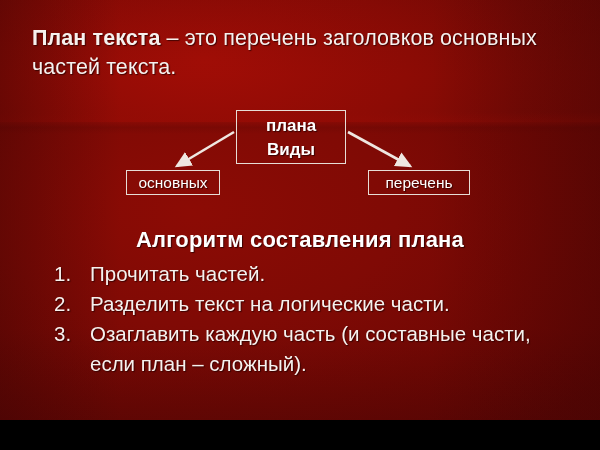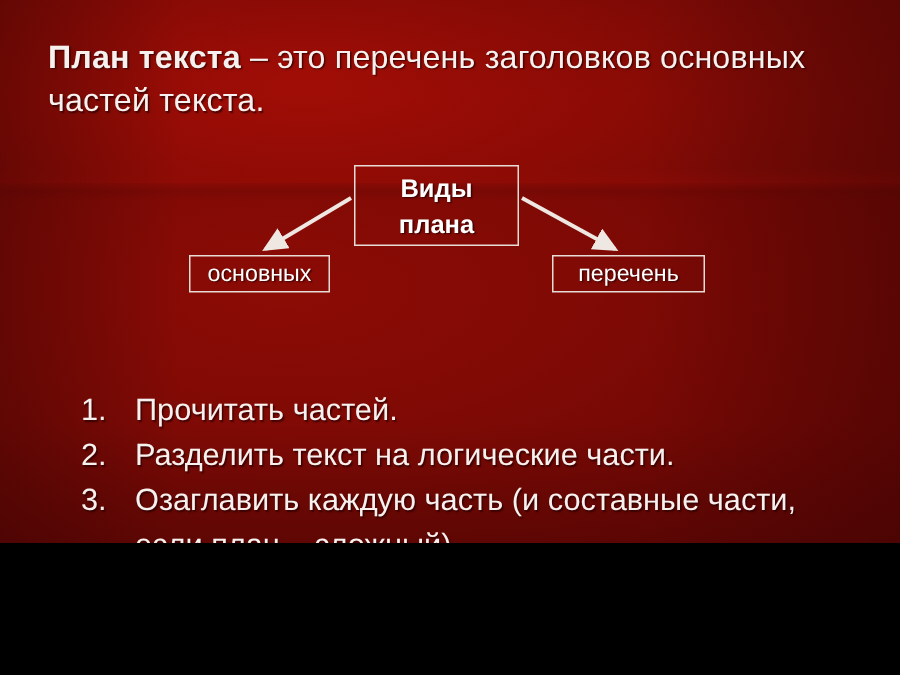--- a/index.html
+++ b/index.html
@@ -3,21 +3,21 @@
 <meta charset="utf-8">
 <style>
   html, body {
     margin: 0;
     padding: 0;
     background: #000;
   }
   #slide {
     position: relative;
     width: 600px;
-    height: 362px;
+    height: 420px;
     overflow: hidden;
     font-family: "Liberation Sans", sans-serif;
     background: #c2410c;
   }
   
   .bg-base {
     position: absolute;
     inset: 0;
     background:
       radial-gradient(ellipse 90% 60% at 34% 14%, #a20d06 0%, #8d0b05 38%, #7a0a05 62%, #6b0704 100%);
@@ -156,28 +156,29 @@
     <defs>
       <marker id="ah" markerWidth="7" markerHeight="7" refX="5.4" refY="3" orient="auto">
         <path d="M0,0 L6.4,3 L0,6 z" fill="#efe7e1"></path>
       </marker>
     </defs>
     <line x1="234" y1="132" x2="177" y2="166" stroke="#efe7e1" stroke-width="2.6" marker-end="url(#ah)"></line>
     <line x1="348" y1="132" x2="410" y2="166" stroke="#efe7e1" stroke-width="2.6" marker-end="url(#ah)"></line>
   </svg>
 
   <div id="node-root" class="node">
+    <div>плана</div>
     <div>Виды</div>
-    <div>плана</div>
   </div>
 
   <div id="node-simple" class="node">основных</div>
 
   <div id="node-complex" class="node">перечень</div>
 
+  <div class="algo-title">Алгоритм составления плана</div>
 
   <div class="algo-list">
     <div class="algo-item">
       <span class="algo-num">1.</span>
       <span class="algo-text">Прочитать частей.</span>
     </div>
     <div class="algo-item">
       <span class="algo-num">2.</span>
       <span class="algo-text">Разделить текст на логические части.</span>
     </div>

